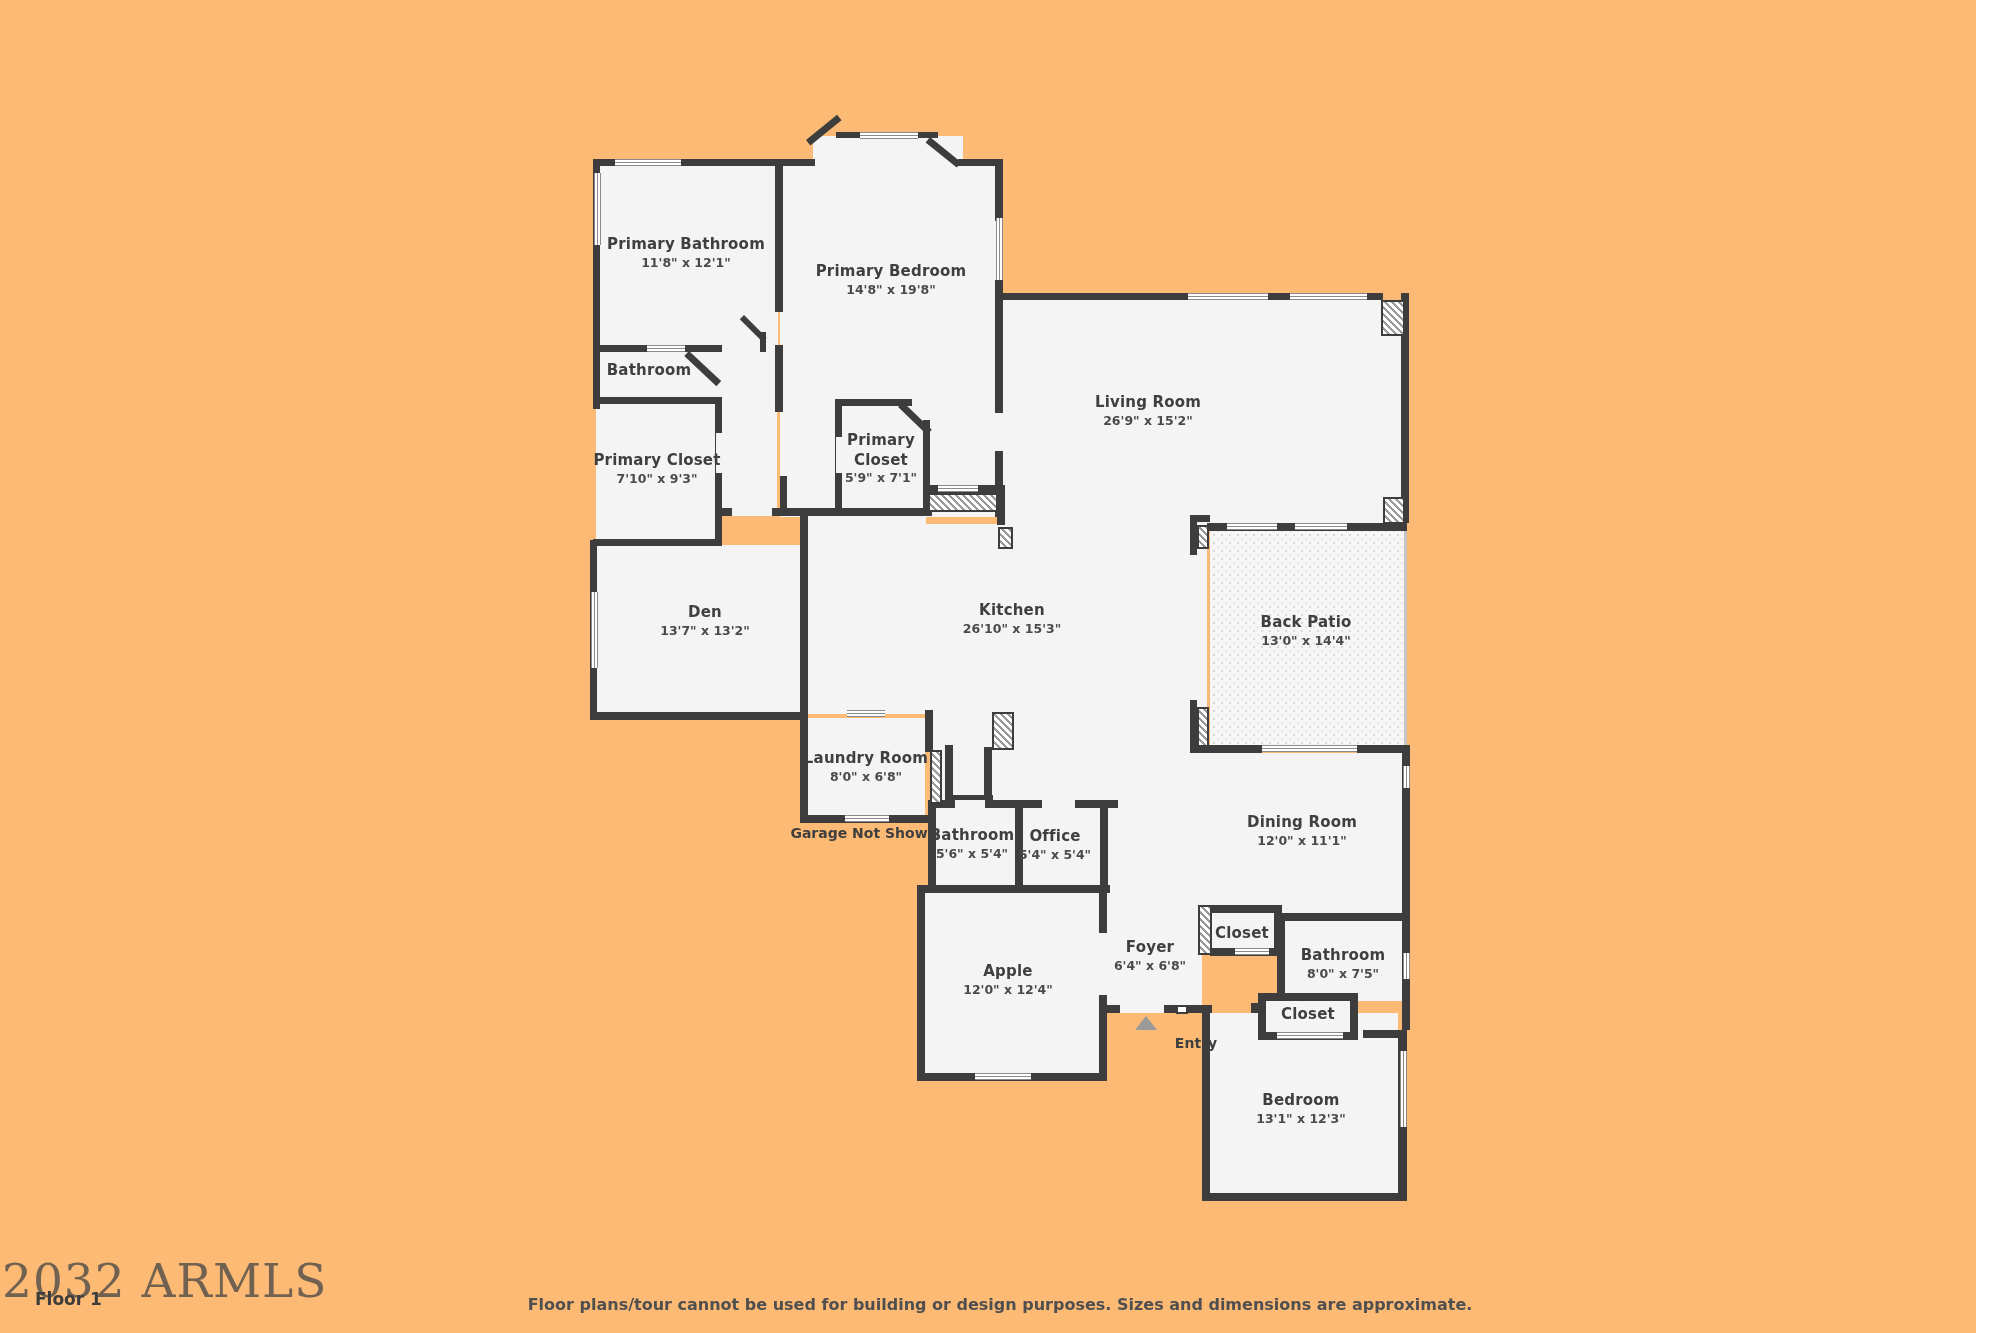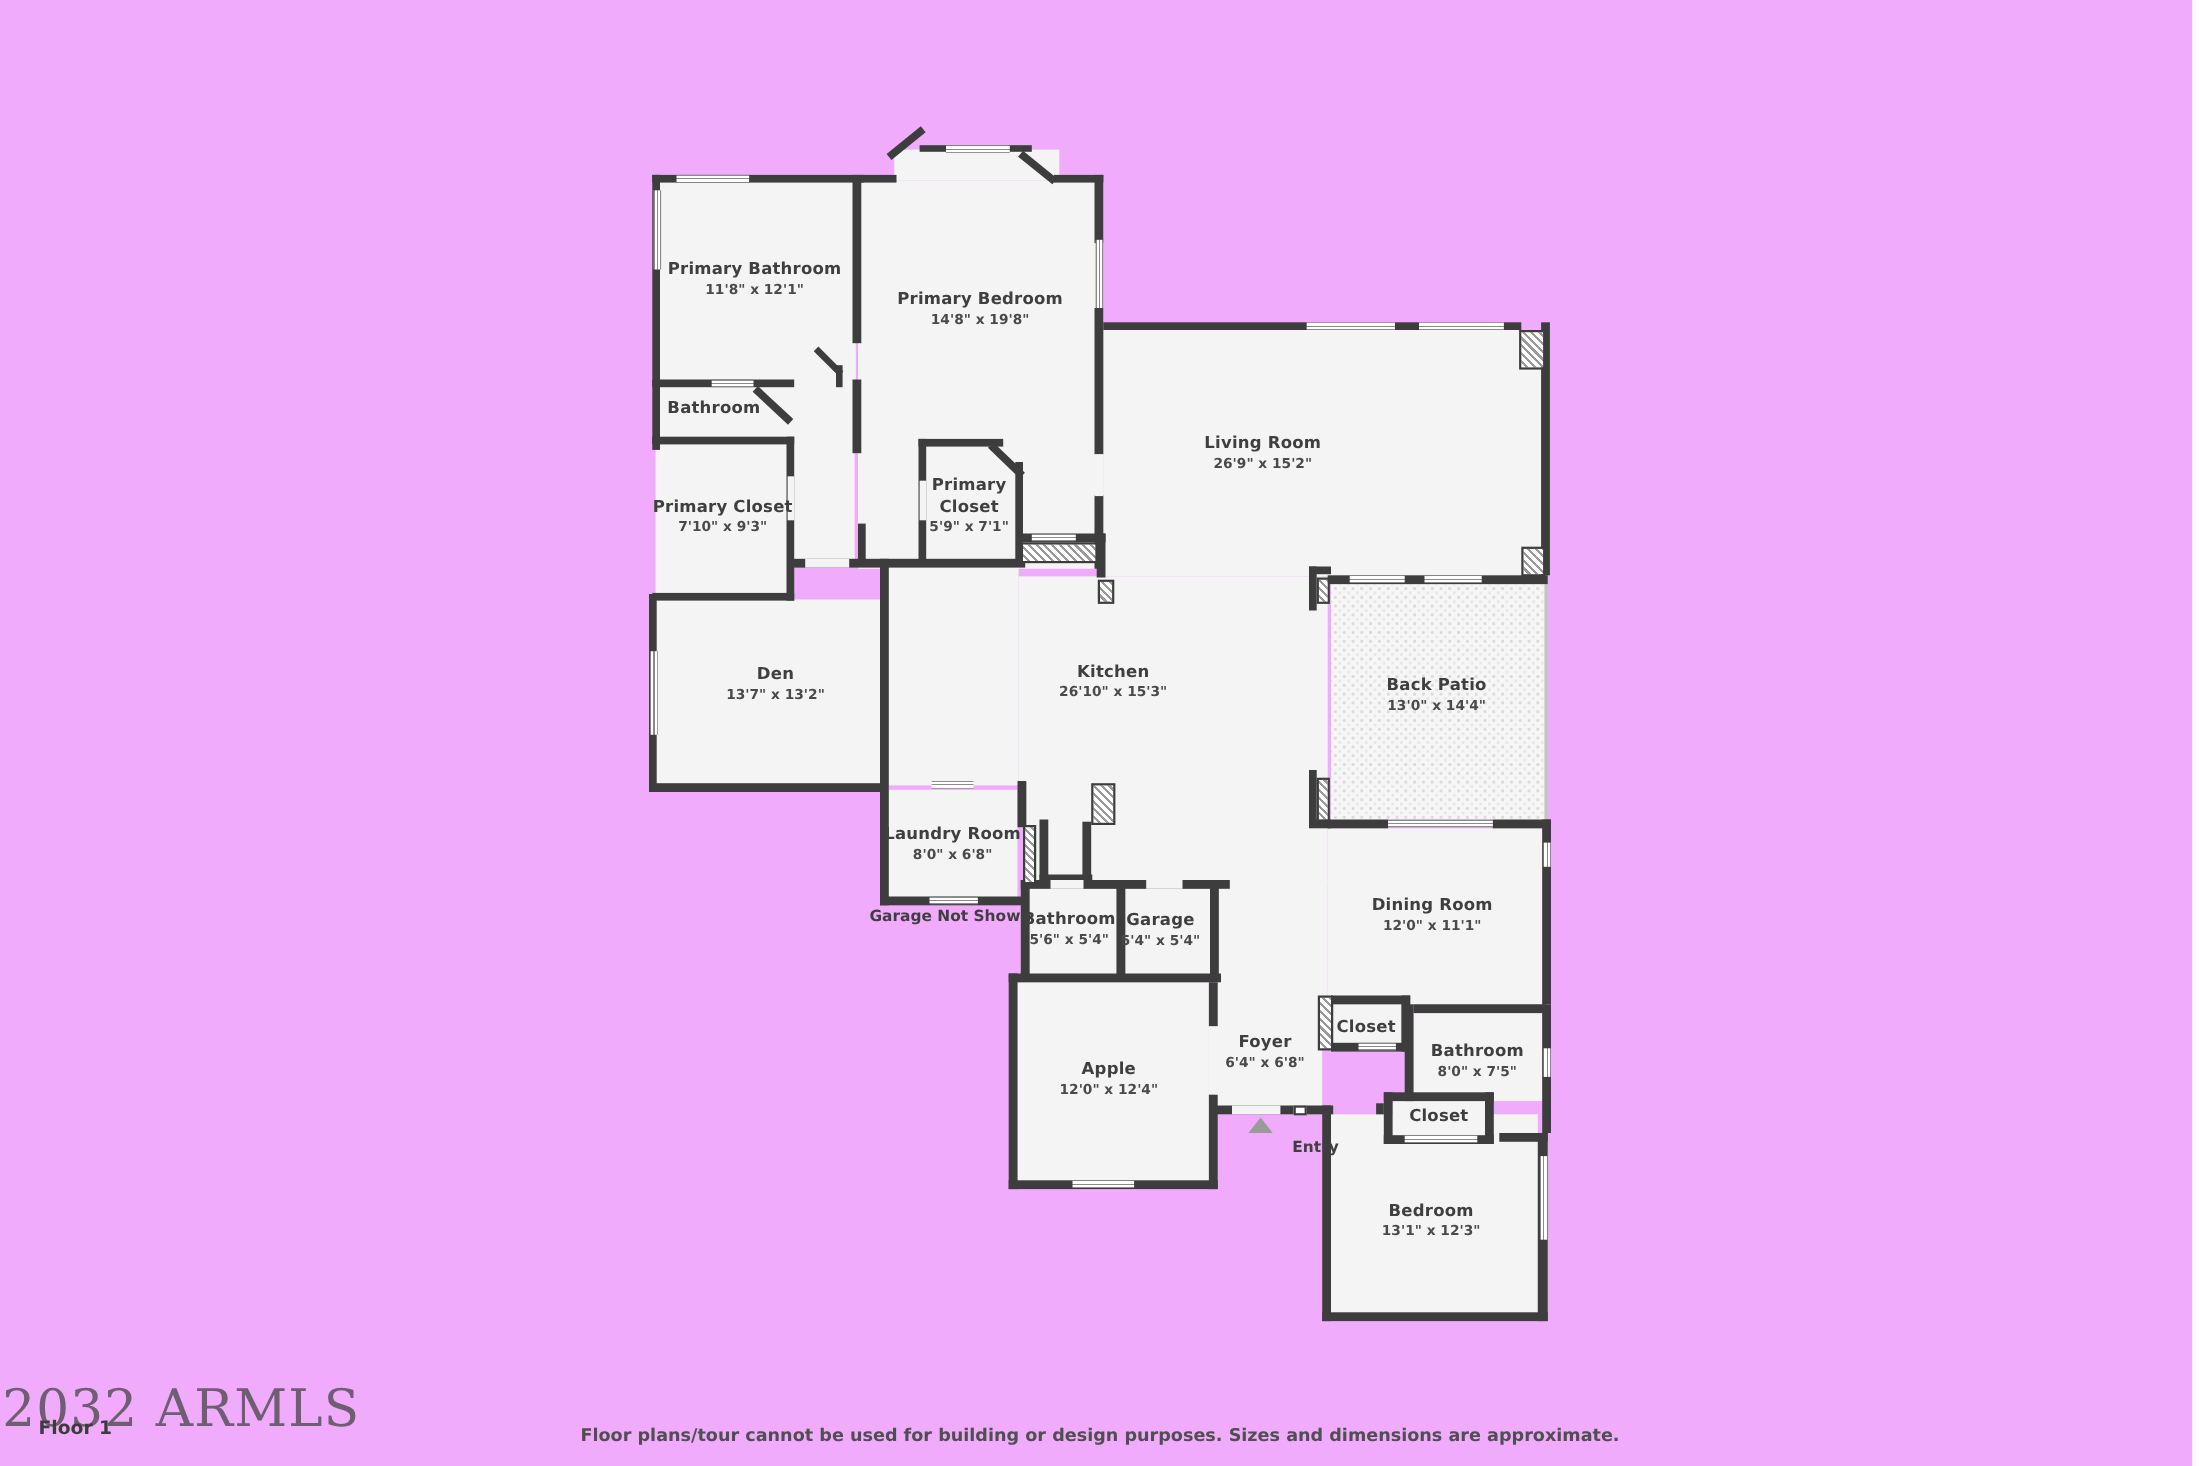--- a/index.html
+++ b/index.html
@@ -1,17 +1,17 @@
 <!DOCTYPE html>
 <html><head>
 <meta charset="utf-8">
 <style>
   html,body{margin:0;padding:0;background:#ffffff;width:2000px;height:1333px;overflow:hidden;
     font-family:"DejaVu Sans","Liberation Sans",sans-serif;}
-  #canvas{position:relative;width:1976px;height:1333px;background:#f0abfc;padding-left:17px;}
+  #canvas{position:relative;width:1976px;height:1333px;background:#fdba74;}
   .fill{position:absolute;background:#f4f4f4;z-index:1;}
   .patio{position:absolute;z-index:2;background-color:#f6f6f6;
     background-image:radial-gradient(#d9d9d9 1.2px,transparent 1.4px),radial-gradient(#e6e6e6 1.2px,transparent 1.4px);
     background-size:8px 8px;background-position:0 0,4px 4px;}
   .screen{position:absolute;z-index:2;background:#c4c4c4;}
   .wall{position:absolute;background:#3d3d3d;z-index:3;}
   .awall{position:absolute;background:#3d3d3d;z-index:3;transform-origin:0 0;}
   .win{position:absolute;height:7px;z-index:4;
     background:linear-gradient(#8a8a8a 0 1px,#fff 1px 3px,#8a8a8a 3px 4px,#fff 4px 6px,#8a8a8a 6px 7px);}
   .winv{position:absolute;width:7px;z-index:4;
@@ -77,21 +77,21 @@
   </div>
   <div class="lbl" style="left:866px;top:767px">
     <span class="nm">Laundry Room</span>
     <span class="dm">8'0" x 6'8"</span>
   </div>
   <div class="lbl" style="left:972px;top:844px">
     <span class="nm">Bathroom</span>
     <span class="dm">5'6" x 5'4"</span>
   </div>
   <div class="lbl" style="left:1055px;top:845px">
-    <span class="nm">Garage</span>
+    <span class="nm">Office</span>
     <span class="dm">5'4" x 5'4"</span>
   </div>
   <div class="lbl" style="left:1302px;top:831px">
     <span class="nm">Dining Room</span>
     <span class="dm">12'0" x 11'1"</span>
   </div>
   <div class="lbl" style="left:1008px;top:980px">
     <span class="nm">Apple</span>
     <span class="dm">12'0" x 12'4"</span>
   </div>

